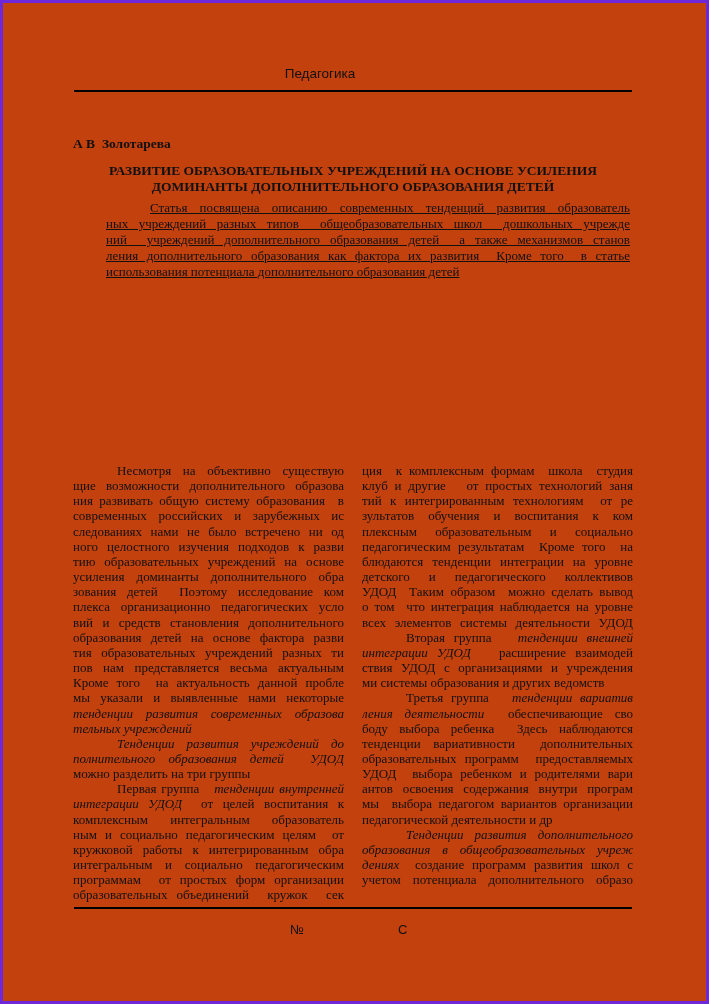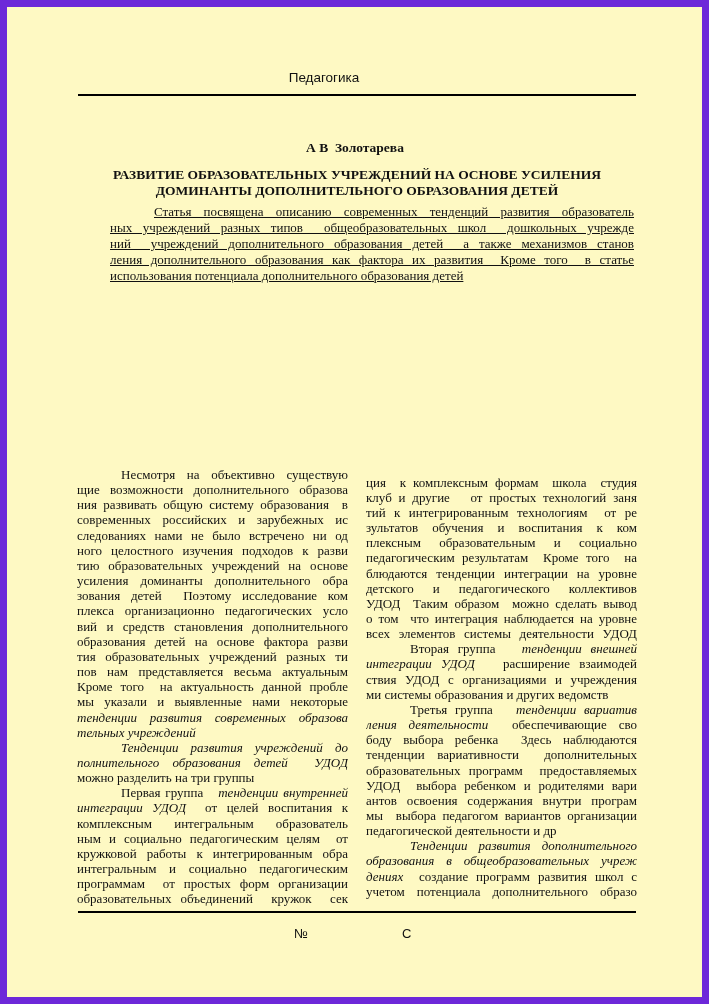--- a/index.html
+++ b/index.html
@@ -1,53 +1,53 @@
 <!DOCTYPE html>
 <html lang="ru"><head>
 <meta charset="utf-8">
 <style>
   html,body{margin:0;padding:0;background:#888;}
   .page{
     position:relative;
     width:709px;height:1004px;
-    background:#fef9c3;
-    border:7px solid #6d28d9;
+    background:#c2410c;
+    border:3px solid #6d28d9;
     box-sizing:border-box;
     font-family:"Liberation Serif", serif;
     color:#111;
     overflow:hidden;
   }
   .running-head{
     position:absolute;top:63px;left:70px;width:560px;
     text-align:center;
     font-family:"Liberation Sans", sans-serif;
     font-size:13.5px;
   }
   .running-head .nudge{display:inline-block;transform:translateX(-33px);}
   .rule{
     position:absolute;left:71px;width:558px;height:0;
     border-top:2px solid #000;
   }
   .rule.header{top:87px;}
   .rule.footer{top:904px;}
   .author{
     position:absolute;top:133px;left:70px;width:556px;
-    text-align:center;font-weight:bold;font-size:13.5px;
+    text-align:left;font-weight:bold;font-size:13.5px;
   }
   .title{
     position:absolute;top:160px;left:70px;width:560px;
     text-align:center;font-weight:bold;font-size:13.5px;line-height:15.8px;
   }
   .abstract{
     position:absolute;top:197px;left:103px;width:524px;
     font-size:13px;line-height:15.9px;text-decoration:underline;
   }
   .cols{
     position:absolute;top:460px;left:70px;width:560px;
-    display:flex;gap:18px;align-items:center;
+    display:flex;gap:18px;
   }
   .col{
     width:271px;font-size:13px;line-height:15.15px;overflow:hidden;
   }
   .ln{
     text-align:justify;
     text-align-last:justify;
     -moz-text-align-last:justify;
   }
   .ln.end{text-align-last:left;-moz-text-align-last:left;}

